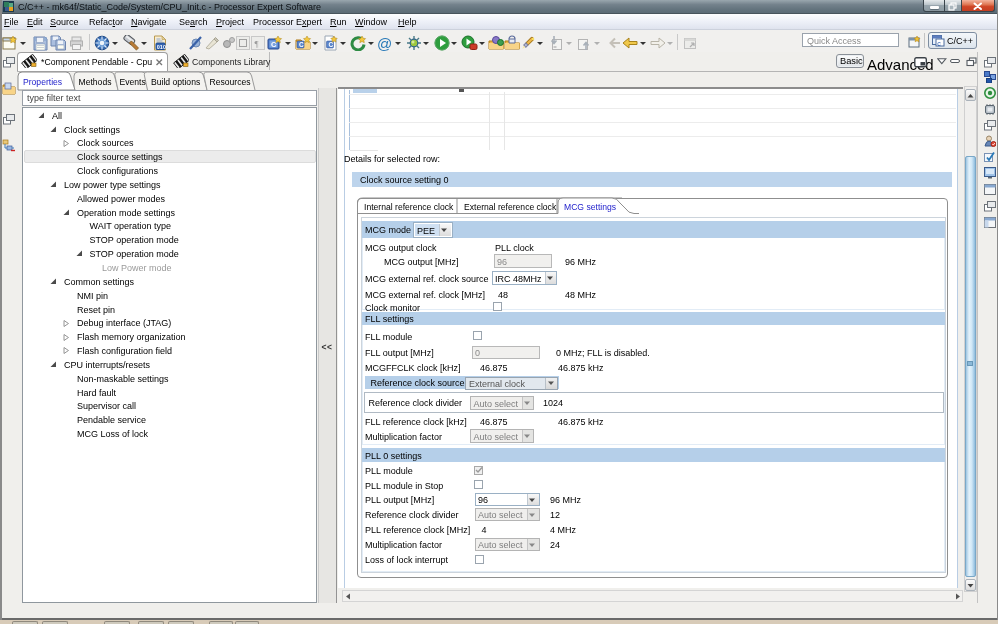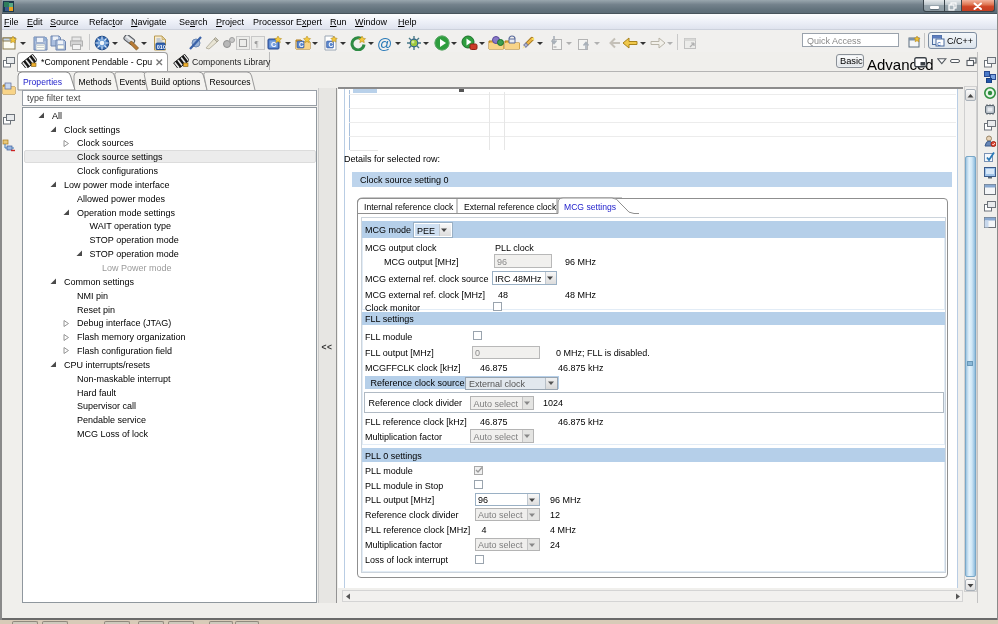--- a/index.html
+++ b/index.html
@@ -16,20 +16,21 @@
 <div id="win">
 
 <div class="a" style="left:0;top:0;width:998px;height:14px;background:linear-gradient(180deg,#9aa7ae 0%,#74828c 35%,#64747e 70%,#5b6b76 100%);border-bottom:1px solid #47545c"></div>
 <svg class="a" style="left:3px;top:1px" width="12" height="12">
  <rect x="0" y="0" width="11" height="11" fill="#1d3a4d"></rect>
  <rect x="1" y="1" width="5" height="5" fill="#2e7d5b"></rect>
  <rect x="6" y="2" width="4" height="4" fill="#57a884"></rect>
  <rect x="2" y="6" width="4" height="4" fill="#3d5a8c"></rect>
  <rect x="6" y="6" width="4" height="4" fill="#e8a020"></rect>
 </svg>
+<div class="a" style="left:18px;top:2px;color:#0c1014;font-size:9px">C/C++ - mk64f/Static_Code/System/CPU_Init.c - Processor Expert Software</div>
 
 <div class="a" style="left:923px;top:0;width:22px;height:12px;background:linear-gradient(#e6eaec,#b9c3c9 45%,#98a5ad 50%,#8d9ba3);border:1px solid #39444b;border-top:none;border-radius:0 0 0 3px"></div>
 <div class="a" style="left:930px;top:6px;width:9px;height:3px;background:#fdfdfd;border-radius:1px;box-shadow:0 1px 1px #5a6a74"></div>
 <div class="a" style="left:944px;top:0;width:18px;height:12px;background:linear-gradient(#e6eaec,#b9c3c9 45%,#98a5ad 50%,#8d9ba3);border:1px solid #39444b;border-top:none"></div>
 <svg class="a" style="left:948px;top:2px" width="11" height="9">
  <rect x="3" y="1" width="5" height="5" fill="none" stroke="#fdfdfd" stroke-width="1.2"></rect>
  <rect x="1" y="3" width="5" height="5" fill="#aab6bd" stroke="#fdfdfd" stroke-width="1.2"></rect>
 </svg>
 <div class="a" style="left:961px;top:0;width:34px;height:12px;background:linear-gradient(#f3b49e,#e07a57 40%,#cf4526 60%,#c23f22);border:1px solid #39444b;border-top:none;border-radius:0 0 3px 0"></div>
 <svg class="a" style="left:973px;top:2px" width="10" height="9">
@@ -369,21 +370,21 @@
 <svg class="a" style="left:50px;top:125.8px" width="7" height="7">
       <polygon points="6,0.5 6,6 0.5,6" fill="#4a4a4a"></polygon>
     </svg>
 <div class="a" style="left:77px;top:138.3px;color:#000">Clock sources</div>
 <svg class="a" style="left:63px;top:139.6px" width="7" height="7">
       <polygon points="1,0.5 5.5,3.5 1,6.5" fill="#fdfdfd" stroke="#8a8a8a" stroke-width="0.9"></polygon>
     </svg>
 <div class="a" style="left:23.5px;top:149.9px;width:292px;height:13.5px;background:#ececec;border:1px solid #dcdcdc;border-radius:2px"></div>
 <div class="a" style="left:77px;top:152.1px;color:#000">Clock source settings</div>
 <div class="a" style="left:77px;top:166.0px;color:#000">Clock configurations</div>
-<div class="a" style="left:64px;top:179.8px;color:#000">Low power mode interface</div>
+<div class="a" style="left:64px;top:179.8px;color:#000">Low power type settings</div>
 <svg class="a" style="left:50px;top:181.2px" width="7" height="7">
       <polygon points="6,0.5 6,6 0.5,6" fill="#4a4a4a"></polygon>
     </svg>
 <div class="a" style="left:77px;top:193.7px;color:#000">Allowed power modes</div>
 <div class="a" style="left:77px;top:207.6px;color:#000">Operation mode settings</div>
 <svg class="a" style="left:63px;top:208.9px" width="7" height="7">
       <polygon points="6,0.5 6,6 0.5,6" fill="#4a4a4a"></polygon>
     </svg>
 <div class="a" style="left:89.5px;top:221.4px;color:#000">WAIT operation type</div>
 <div class="a" style="left:89.5px;top:235.2px;color:#000">STOP operation mode</div>
@@ -407,21 +408,21 @@
       <polygon points="1,0.5 5.5,3.5 1,6.5" fill="#fdfdfd" stroke="#8a8a8a" stroke-width="0.9"></polygon>
     </svg>
 <div class="a" style="left:77px;top:346.1px;color:#000">Flash configuration field</div>
 <svg class="a" style="left:63px;top:347.4px" width="7" height="7">
       <polygon points="1,0.5 5.5,3.5 1,6.5" fill="#fdfdfd" stroke="#8a8a8a" stroke-width="0.9"></polygon>
     </svg>
 <div class="a" style="left:64px;top:359.9px;color:#000">CPU interrupts/resets</div>
 <svg class="a" style="left:50px;top:361.2px" width="7" height="7">
       <polygon points="6,0.5 6,6 0.5,6" fill="#4a4a4a"></polygon>
     </svg>
-<div class="a" style="left:77px;top:373.7px;color:#000">Non-maskable interrupt</div>
+<div class="a" style="left:77px;top:373.7px;color:#000">Non-maskable settings</div>
 <div class="a" style="left:77px;top:387.6px;color:#000">Hard fault</div>
 <div class="a" style="left:77px;top:401.4px;color:#000">Supervisor call</div>
 <div class="a" style="left:77px;top:415.3px;color:#000">Pendable service</div>
 <div class="a" style="left:77px;top:429.2px;color:#000">MCG Loss of lock</div>
 
 <div class="a" style="left:318px;top:88px;width:19px;height:515px;background:#e7e6e3;border-left:1px solid #c9c9c9;border-right:1px solid #939393"></div>
 <div class="a" style="left:321.5px;top:341.5px;width:16px;font-size:8.5px;font-weight:bold;color:#333;letter-spacing:0.5px">&lt;&lt;</div>
 
 <div class="a" style="left:338px;top:87px;width:625px;height:1.5px;background:#8c8c8c"></div>
 <div class="a" style="left:338px;top:88.5px;width:620px;height:499px;background:#fff"></div>

